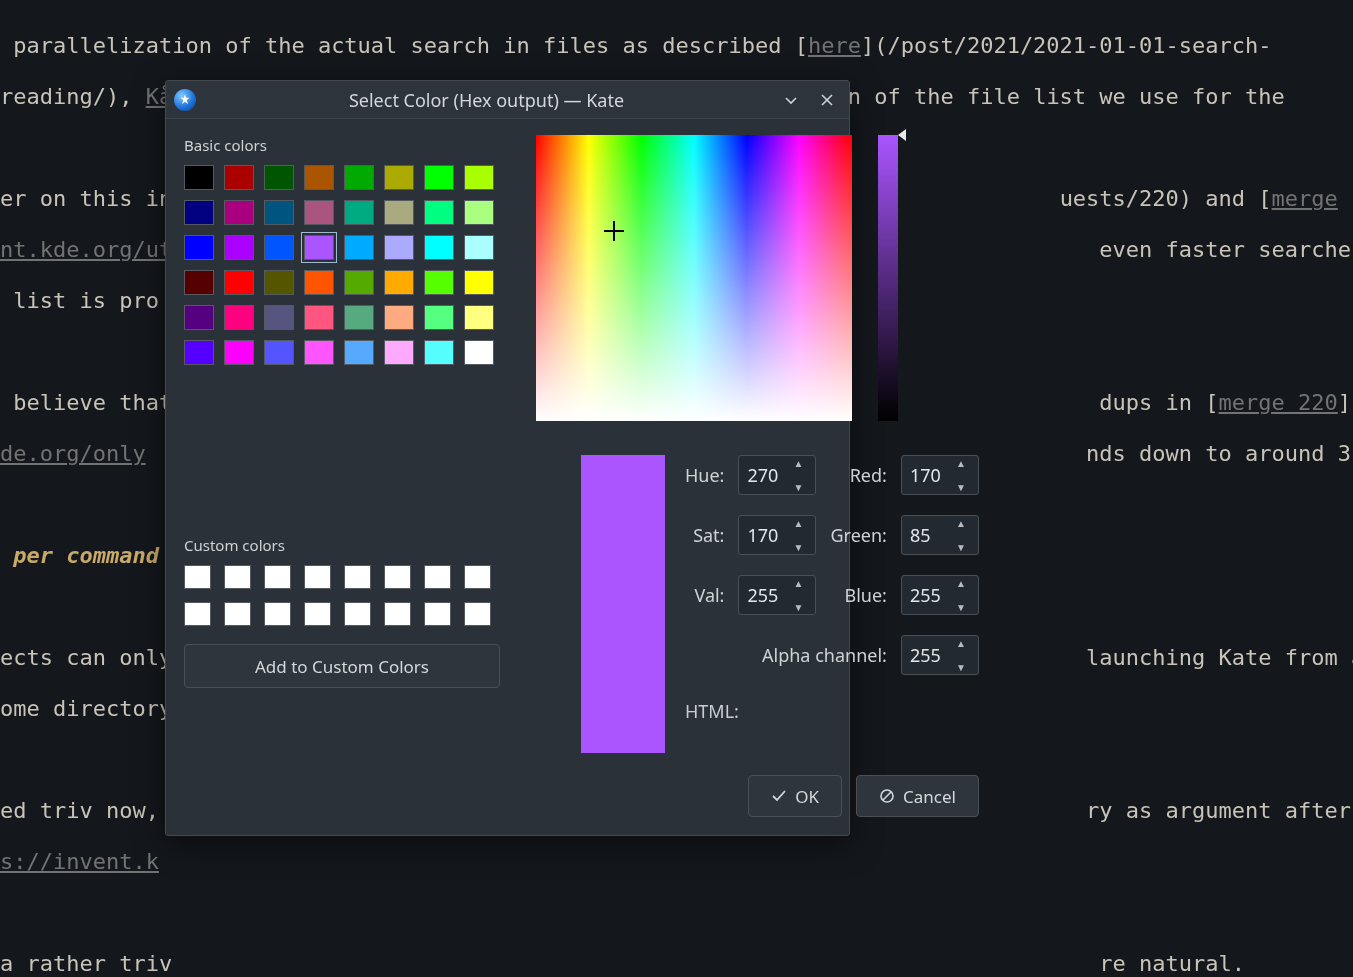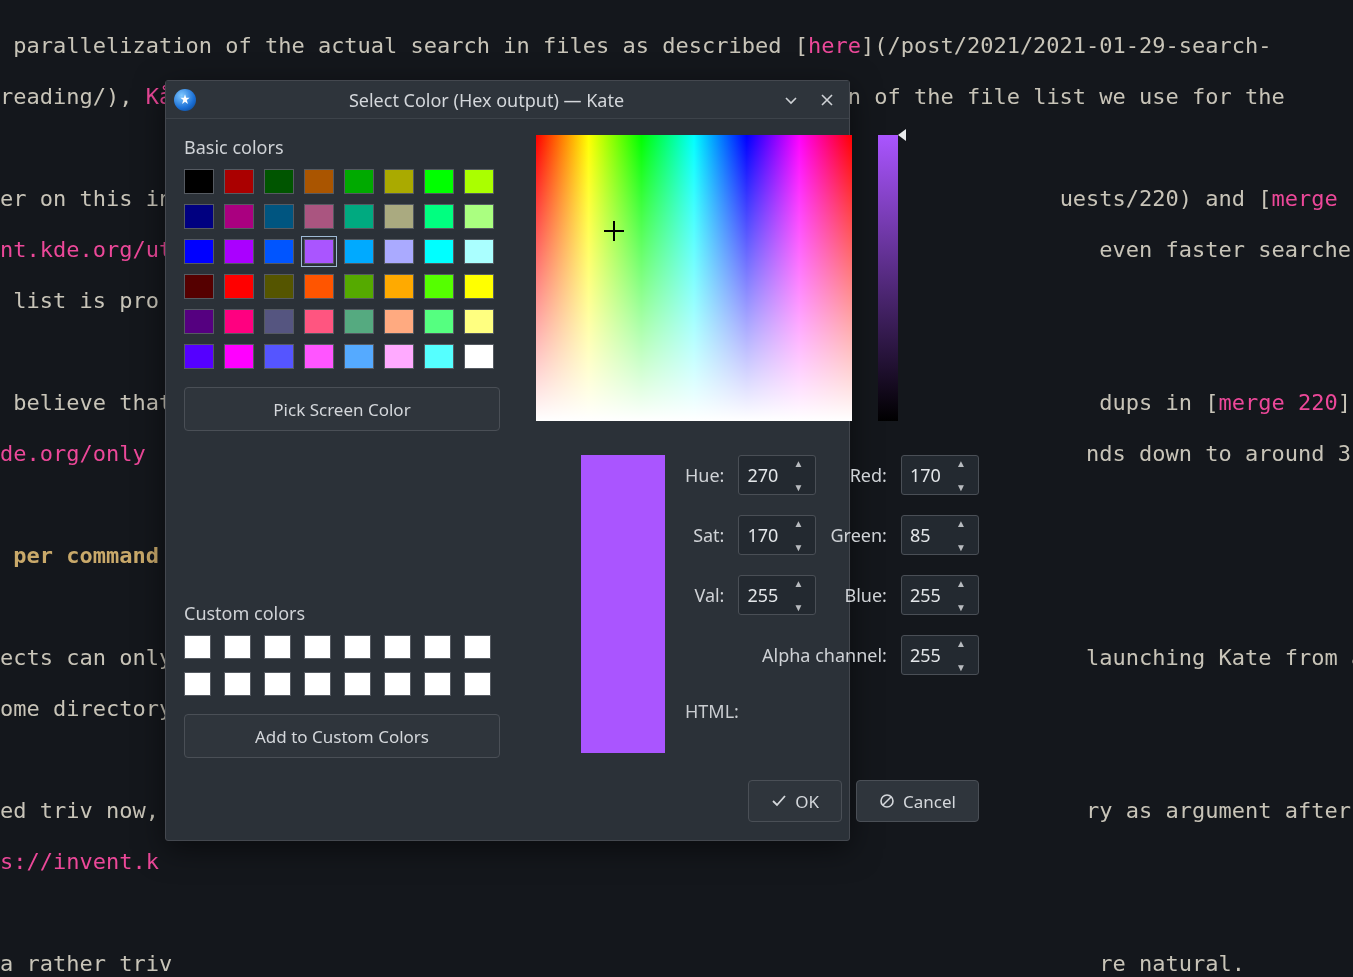--- a/index.html
+++ b/index.html
@@ -14,22 +14,22 @@
   .bg-text {
     position: absolute;
     inset: 0;
     padding: 20px 0 0 0;
     font-family: "Menlo", "Consolas", monospace;
     font-size: 22px;
     line-height: 51px;
     white-space: pre;
     color: #c8c4b8;
   }
-  .bg-text .link { color: #ec4899; }
-  .bg-text .head { color: #c9a96a; font-weight: bold; }
+  .bg-text .link { color: #737373; text-decoration: underline; }
+  .bg-text .head { color: #c9a96a; font-weight: bold; font-style: italic; }
   .sel { background:#28303a; }
 
   .dialog {
     position: absolute;
     left: 165px; top: 80px;
     width: 685px;
     background: #2b3138;
     border: 1px solid #44484f;
     border-radius: 3px;
     box-shadow: 0 8px 30px rgba(0,0,0,.5);
@@ -47,21 +47,21 @@
   .titlebar .winbtn { width: 28px; height: 28px; display:flex; align-items:center; justify-content:center; color:#cfd2d6; cursor:pointer; }
   .kde-icon {
     width: 22px; height: 22px; border-radius: 11px;
     background: radial-gradient(circle at 35% 30%, #7fc8ff 0%, #1a6fd6 60%, #0a3c7a 100%);
     display:flex; align-items:center; justify-content:center;
   }
   .kde-icon svg { width:14px; height:14px; }
 
   .body { padding: 16px 18px 18px 18px; display:grid; grid-template-columns: 330px 1fr; column-gap: 22px; }
 
-  .section-label { font-size: 18px; color:#cfd2d6; margin-bottom: 10px; }
+  .section-label { font-size: 15px; color:#cfd2d6; margin-bottom: 10px; }
 
   .basic-grid { display:grid; grid-template-columns: repeat(8, 30px); grid-template-rows: repeat(6, 25px); gap: 10px; margin-bottom: 18px; }
   .basic-grid .c { border: 1px solid #555a61; cursor:pointer; }
   .basic-grid .c.sel { outline: 1px solid #9fbad4; outline-offset:2px; }
 
   .btn {
     background:#2f353c; border:1px solid #4a4f56; color:#d4d7db;
     border-radius:4px; font-size:17px;
     display:flex; align-items:center; justify-content:center;
     cursor:pointer;
@@ -126,21 +126,21 @@
     color:#e3e6e9; font-size:18px; padding: 0 10px;
   }
 
   .footer { grid-column: 1 / span 2; display:flex; justify-content:flex-end; gap:14px; margin-top: 22px; }
   .footer .btn { height:42px; padding: 0 22px; gap:8px; }
   .ico { width:16px; height:16px; }
 </style>
 </head>
 <body>
 
-<div class="bg-text"><span> parallelization of the actual search in files as described [</span><span class="link">here</span><span>](/post/2021/2021-01-29-search-</span>
+<div class="bg-text"><span> parallelization of the actual search in files as described [</span><span class="link">here</span><span>](/post/2021/2021-01-01-search-</span>
 <span>reading/), </span><span class="link">Kåre</span><span> came up with the idea to parallelize the creation of the file list we use for the</span>
 
 <span>er on this in </span>                                                                  <span>uests/220</span><span>) and [</span><span class="link">merge</span>
 <span class="link">nt.kde.org/ut</span>                                                                     <span> even faster searches</span>
 <span> list is pro</span>
 
 <span> believe that</span>                                                                      <span>dups in [</span><span class="link">merge 220</span><span>]</span>
 <span class="link">de.org/only</span>                                                                       <span>nds down to around 3</span>
 
 <span class="head"> per command </span>
@@ -227,21 +227,20 @@
           <div class="c" style="background: rgb(255, 255, 128);"></div>
           <div class="c" style="background: rgb(85, 0, 255);"></div>
           <div class="c" style="background: rgb(255, 0, 255);"></div>
           <div class="c" style="background: rgb(85, 85, 255);"></div>
           <div class="c" style="background: rgb(255, 85, 255);"></div>
           <div class="c" style="background: rgb(85, 170, 255);"></div>
           <div class="c" style="background: rgb(255, 170, 255);"></div>
           <div class="c" style="background: rgb(85, 255, 255);"></div>
           <div class="c" style="background: rgb(255, 255, 255);"></div>
         </div>
-      <div class="btn pick-btn">Pick Screen Color</div>
 
       <div class="custom-area">
         <div class="section-label">Custom colors</div>
         <div class="custom-grid" id="custom-grid">
             <div class="c"></div>
             <div class="c"></div>
             <div class="c"></div>
             <div class="c"></div>
             <div class="c"></div>
             <div class="c"></div>

